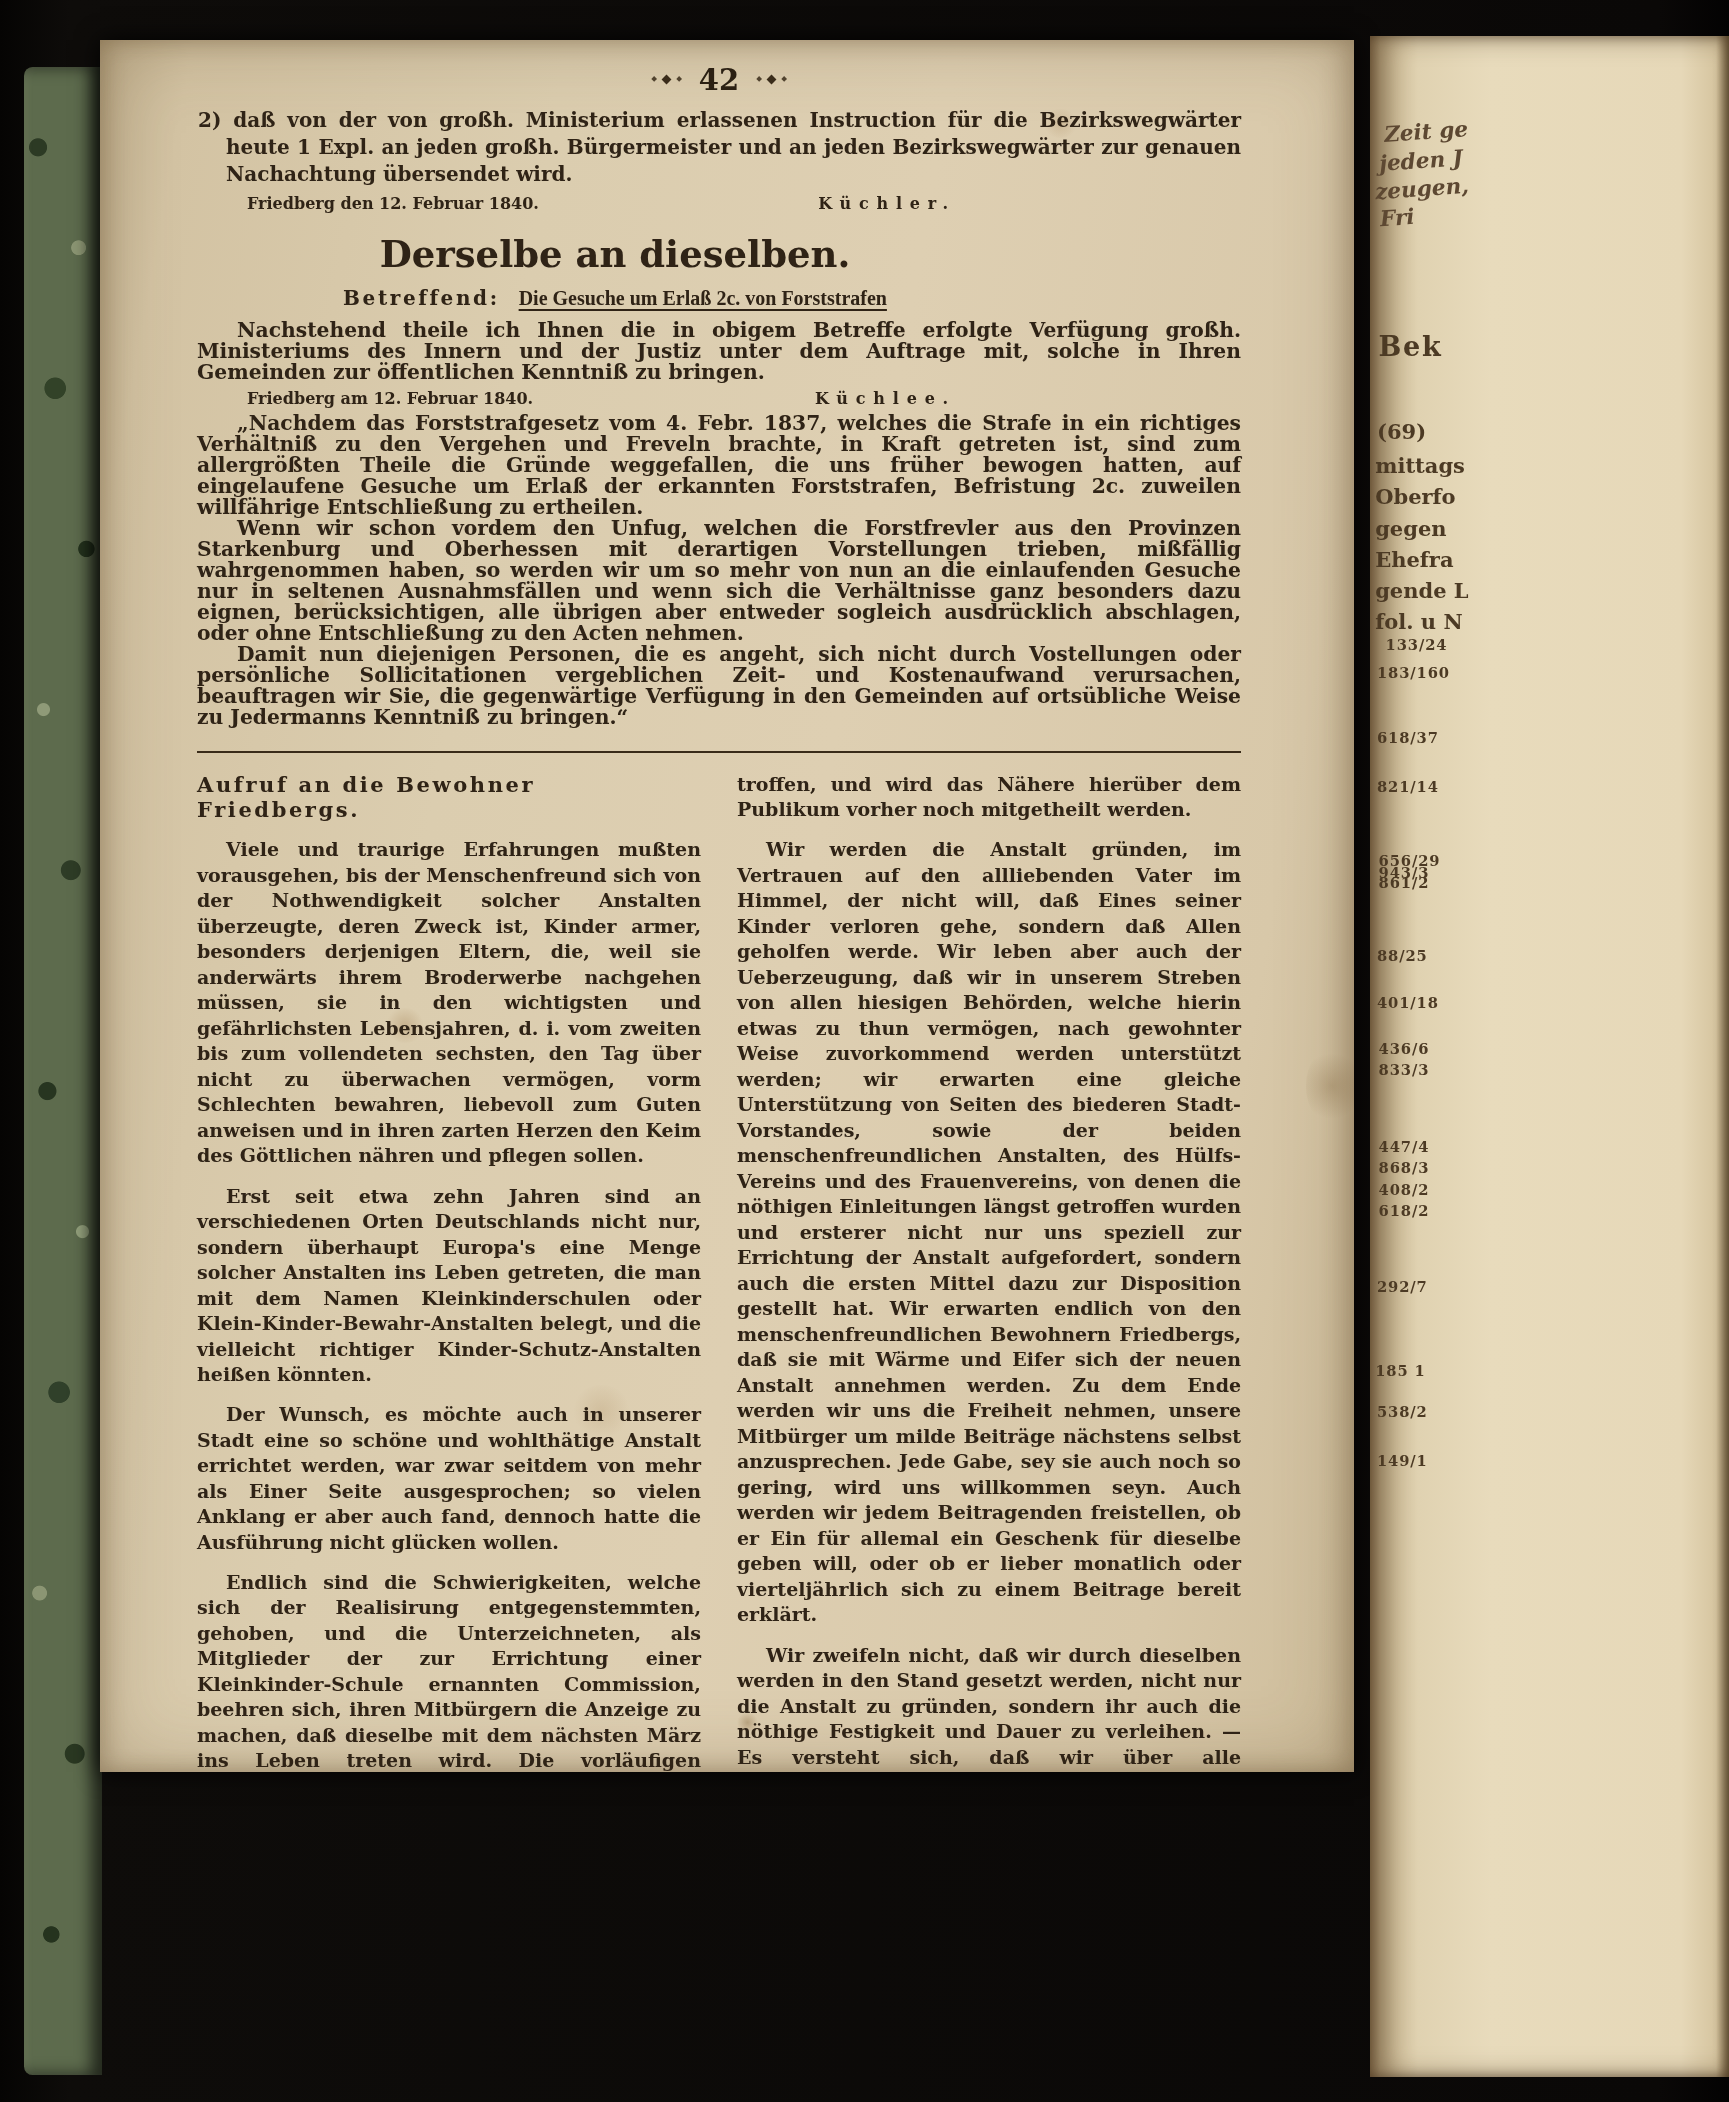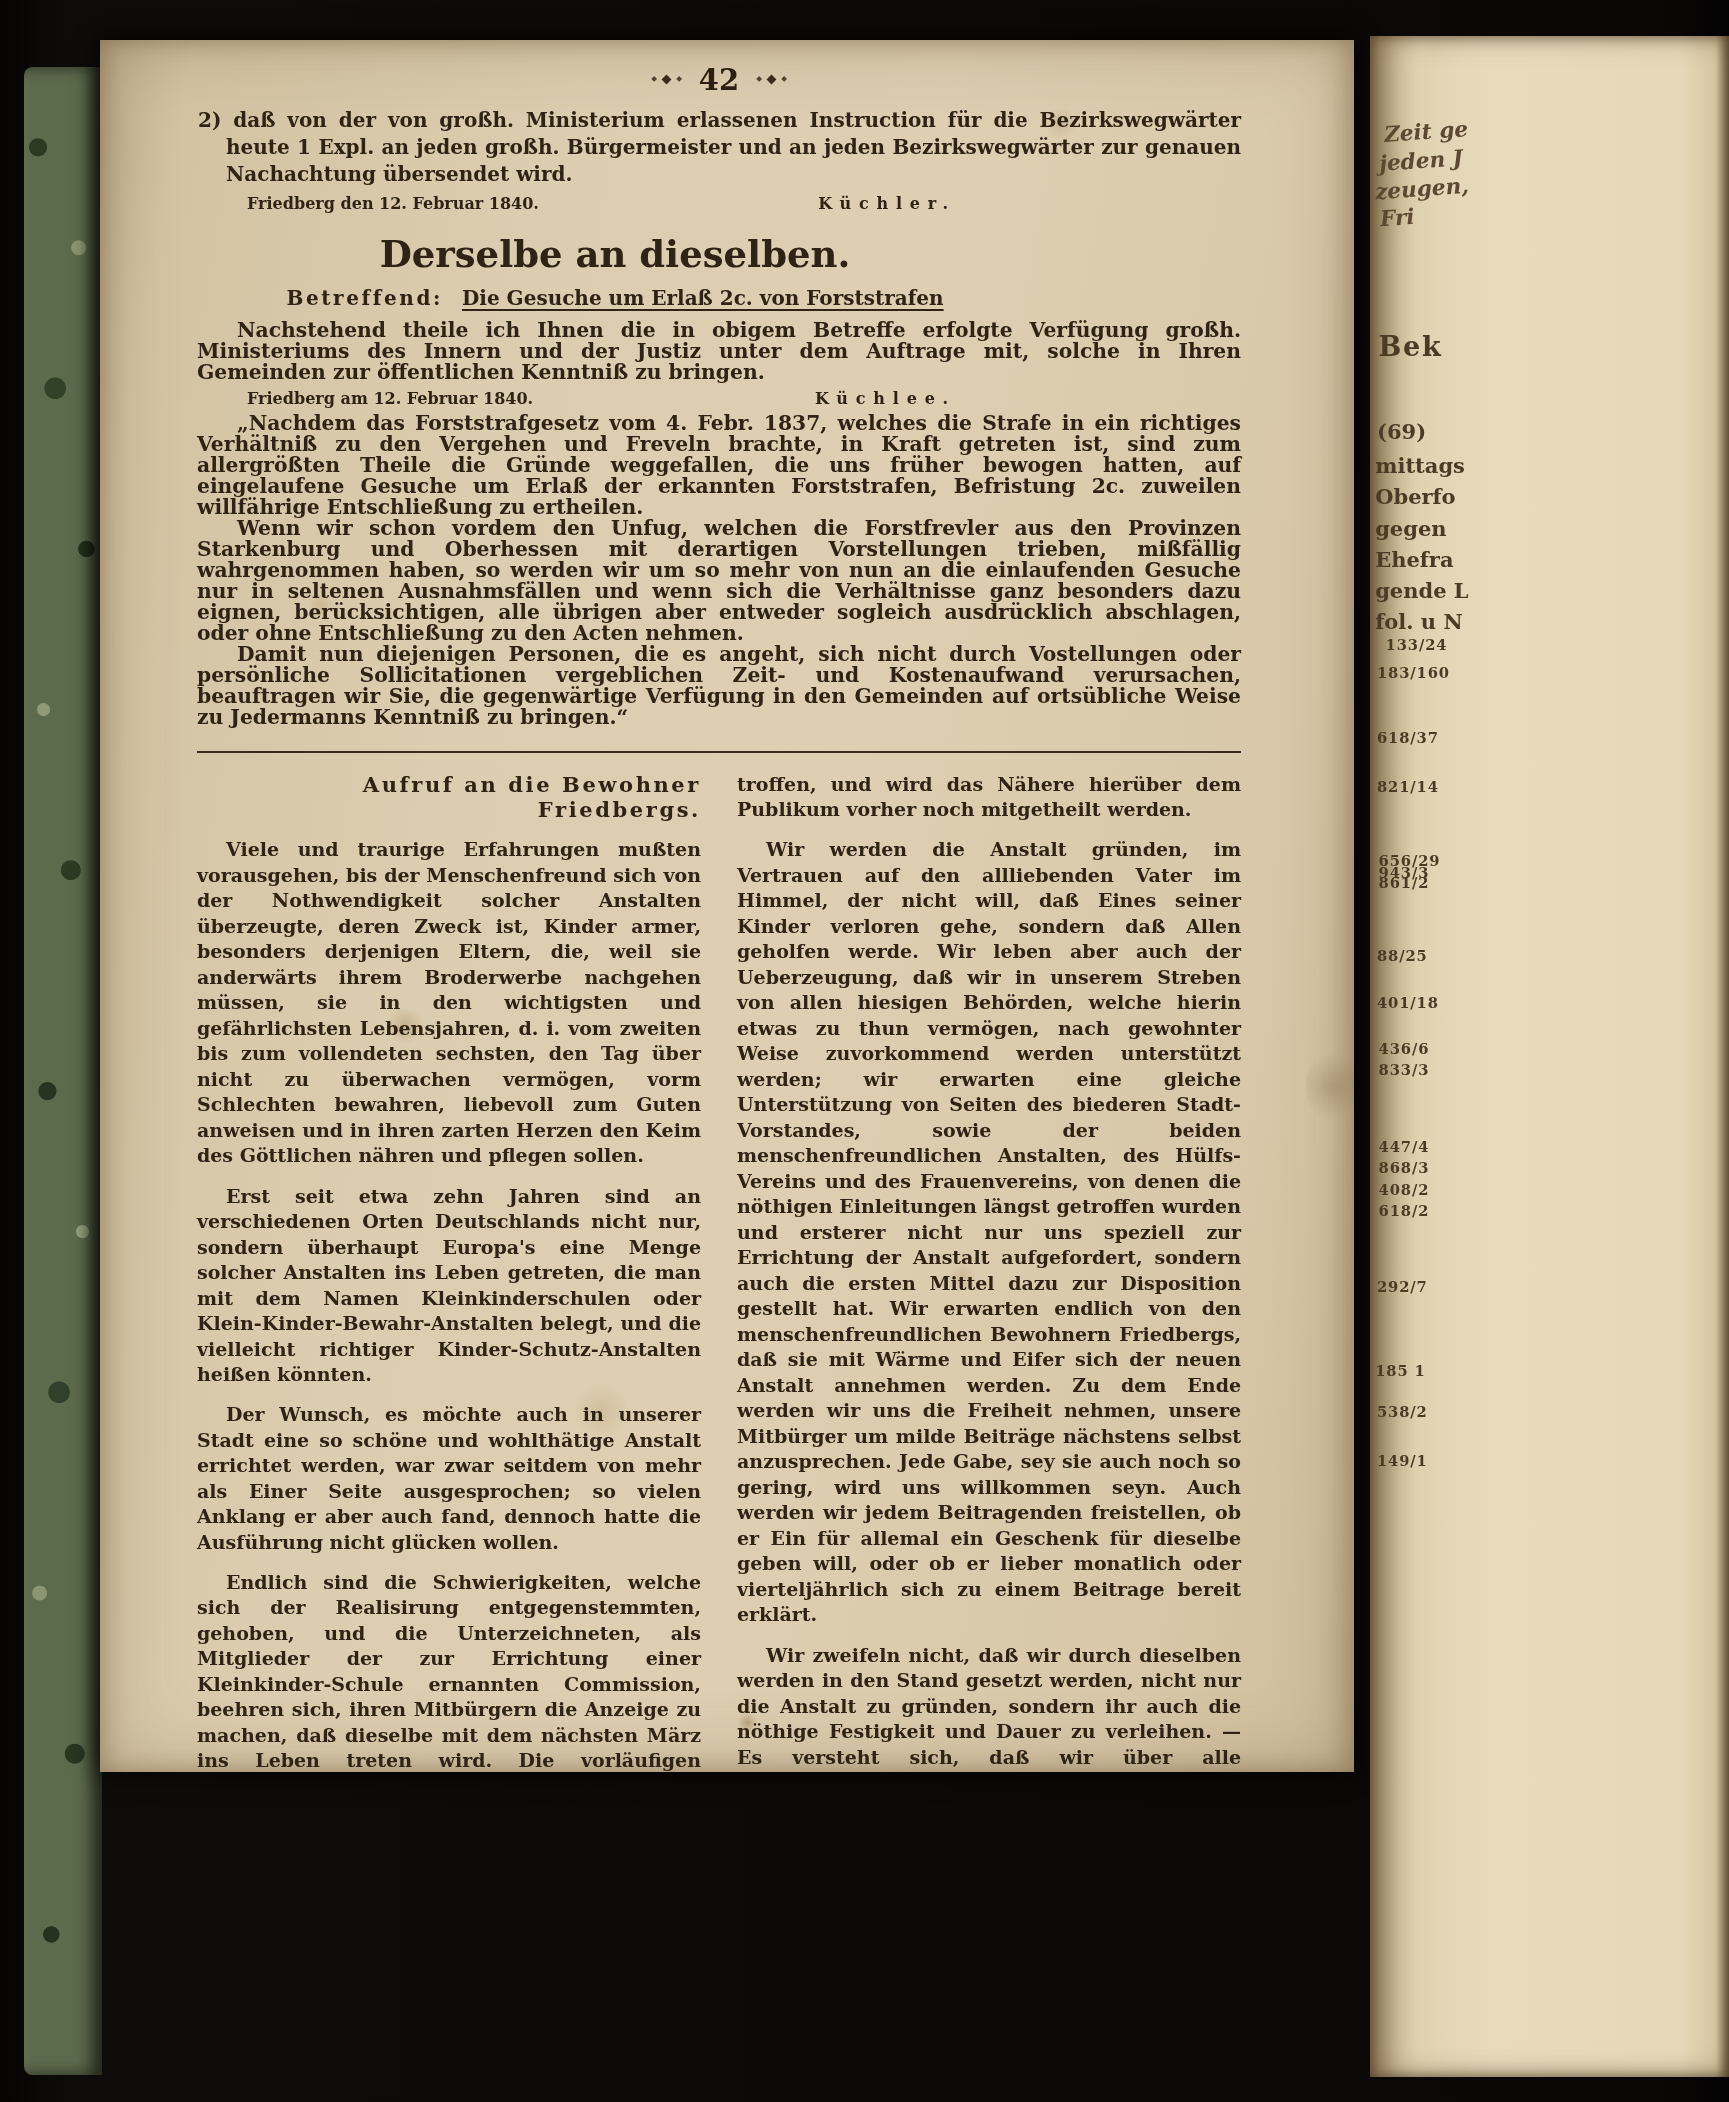--- a/index.html
+++ b/index.html
@@ -55,29 +55,29 @@
 
   .notice { font-size: 20px; line-height: 27px; text-align: justify; margin: 5.2px 0 0 29px; text-indent: -28px; }
 
   .dateline-row { display: flex; font-size: 16px; line-height: 28.5px; margin-top: 1.7px; }
   .dateline-row .dl { margin-left: 50px; }
   .dateline-row .sig { margin-left: auto; margin-right: 285px; letter-spacing: 7.8px; }
 
   .title { font-size: 37px; line-height: 45px; text-align: center; margin: 14px 208px 8.6px 0; }
   .subject-row { text-align: center; font-size: 20px; margin: 0 208px 10.4px 0; }
   .subject-label { letter-spacing: 2.6px; margin-right: 12px; }
-  .subject { text-decoration: underline; text-underline-offset: 3.5px; }
+  .subject { text-decoration: underline; text-underline-offset: 3.5px; font-family: Liberation Serif, serif; }
 
   .para { font-size: 20.3px; line-height: 21px; text-align: justify; text-indent: 40px; }
 
   .rule { border-top: 2.6px solid #392b19; margin: 22.5px 0 19px; }
 
   .cols { display: flex; gap: 36px; }
   .col { flex: 1 1 0; min-width: 0; }
-  .appeal-title { font-size: 21px; letter-spacing: 2.6px; text-align: right; margin: 0 0 15.6px; }
+  .appeal-title { font-size: 21px; letter-spacing: 2.6px; text-align: left; margin: 0 0 15.6px; }
   .cpara { font-size: 19px; line-height: 25.5px; text-align: justify; text-indent: 29px; margin-bottom: 14.7px; }
   .cpara.noindent { text-indent: 0; }
 
   .stain { position: absolute; border-radius: 50%; pointer-events: none; }
 
   
   .next-page {
     position: absolute; left: 1370px; top: 36px; width: 360px; height: 2041px;
     background: linear-gradient(90deg, #a18a66 0px, #c6b38d 10.4px, #e0d2b1 48px, #e8dbbc 121px, #e6d8b8 311px, #d6c5a0 346px, #8a7550 360px);
     box-shadow: inset 14px 0 26px rgba(70,48,24,.55), inset -5.2px 0 10.4px rgba(40,26,12,.5);

